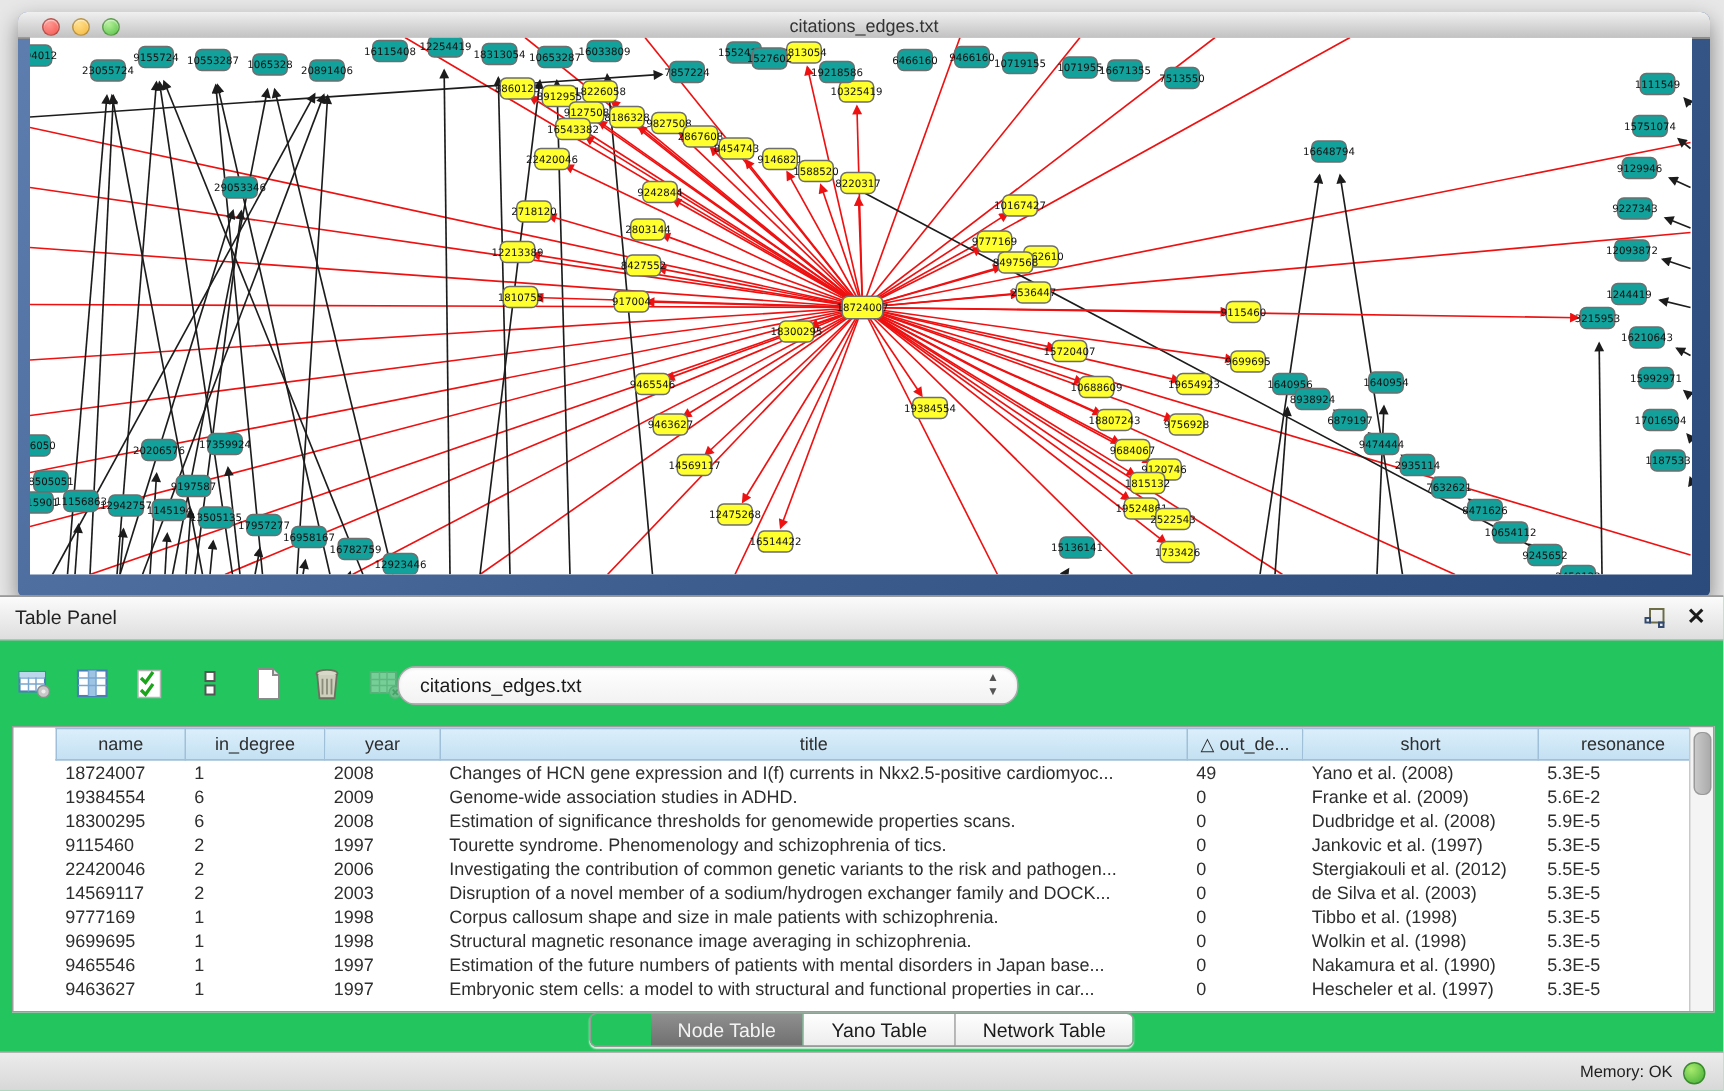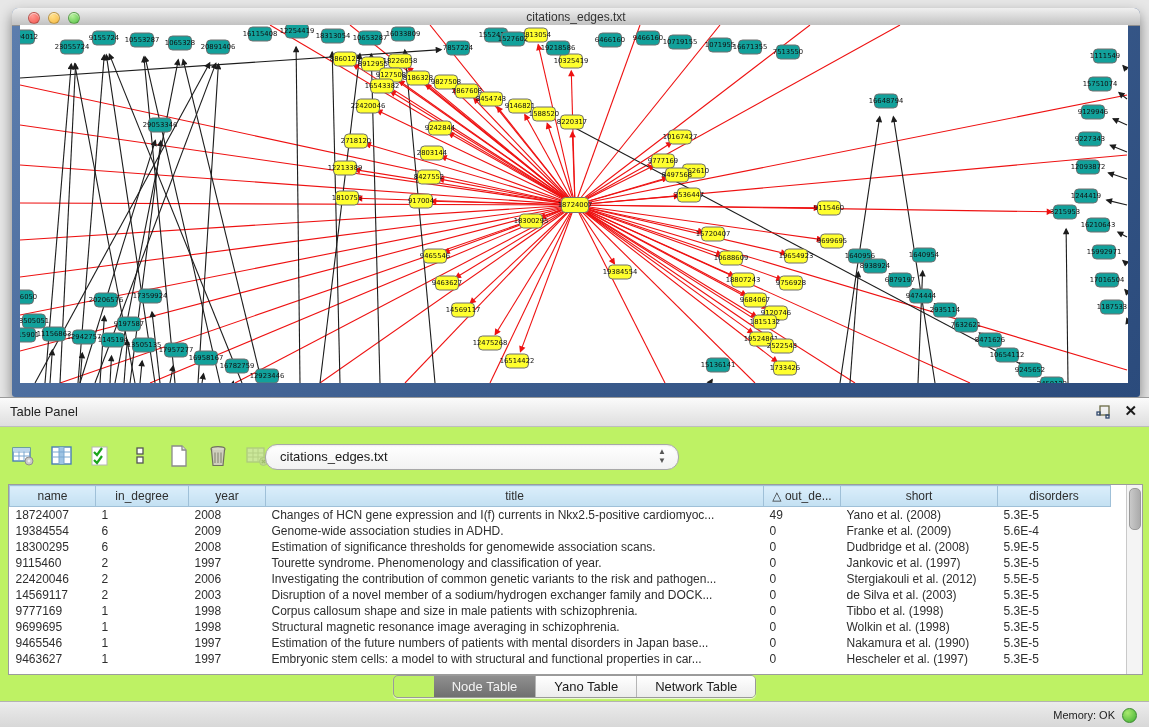--- a/index.html
+++ b/index.html
@@ -19,40 +19,40 @@
   #btn-close{left:16px;background:radial-gradient(circle at 35% 30%,#ff9a94,#f5564e);}
   #btn-min{left:36px;background:radial-gradient(circle at 35% 30%,#ffe08a,#f6b73e);}
   #btn-zoom{left:56px;background:radial-gradient(circle at 35% 30%,#b6f09a,#54c244);}
   #net-title{position:absolute;left:0;right:0;top:2px;text-align:center;
     font-size:12px;color:#333;}
   #net-canvas{position:absolute;left:8px;top:17px;width:1108px;height:358px;
     background:#fff;overflow:hidden;}
   #net-canvas svg{display:block;}
   
   #table-panel{position:absolute;left:0;top:397px;width:1149px;height:330px;
-    background:#bef264;border-top:1px solid #9a9a9a;}
+    background:#22c55e;border-top:1px solid #9a9a9a;}
   #tp-header{position:absolute;left:0;top:0;right:0;height:28px;
     background:linear-gradient(#fbfbfb,#dedede);border-bottom:1px solid #bdbdbd;}
   #tp-title{position:absolute;left:10px;top:6px;font-size:13px;color:#222;}
   #tp-float{position:absolute;right:38px;top:6px;width:16px;height:16px;cursor:pointer;}
   #tp-close{position:absolute;right:12px;top:4px;font-size:15px;font-weight:bold;
     color:#1a1a1a;cursor:pointer;}
   #tp-toolbar{position:absolute;left:10px;top:38px;height:40px;display:flex;
     align-items:center;gap:13px;}
   .tb-icon{width:26px;height:26px;display:flex;align-items:center;justify-content:center;}
   .fx{font-family:"Liberation Serif",serif;font-style:italic;font-size:15px;color:#222;}
   #tp-combo{position:absolute;left:265px;top:46px;width:412px;height:24px;
     background:linear-gradient(#ffffff,#f2f2f2);border:1px solid #a8a8a8;
     border-radius:12px;box-shadow:inset 0 1px 2px rgba(0,0,0,.08);}
   #tp-combo-text{position:absolute;left:14px;top:4px;font-size:13px;color:#1a1a1a;}
   #tp-combo-stepper{position:absolute;right:12px;top:2px;font-size:8px;color:#555;
     line-height:9px;text-align:center;}
   #tp-table-wrap{position:absolute;left:8px;top:86px;width:1133px;height:189px;
     background:#fff;border:1px solid #9c9c9c;}
-  #tp-table{position:absolute;left:0;top:0;right:16px;bottom:0;overflow:hidden;}
+  #tp-table{position:absolute;left:0;top:0;right:16px;bottom:0;overflow:hidden;padding-left:28px;}
   table{border-collapse:collapse;table-layout:fixed;width:1101px;font-size:12px;color:#2e2e2e;}
   th{background:linear-gradient(#dbeefb,#c3e0f2);border:1px solid #9fc0d8;
      font-weight:normal;font-size:12px;height:20px;padding:0 4px;
      overflow:hidden;white-space:nowrap;}
   td{height:16px;padding:0 4px;overflow:hidden;white-space:nowrap;
      text-overflow:clip;border:none;}
   td.num{padding-left:6px;}
   #tp-scrollbar{position:absolute;right:0;top:0;width:15px;bottom:0;
     background:#f4f4f4;border-left:1px solid #c9c9c9;}
   #tp-thumb{position:absolute;left:2px;top:3px;width:10px;height:40px;
@@ -747,56 +747,56 @@
             <col style="width: 113px;">
           </colgroup>
         <thead>
             <tr id="tbl-head">
               <th>name</th>
               <th>in_degree</th>
               <th>year</th>
               <th>title</th>
               <th>△ out_de...</th>
               <th>short</th>
-              <th>disorders</th>
+              <th>resonance</th>
             </tr>
           </thead>
         <tbody id="tbl-body">
             <tr>
               <td class="num">18724007</td>
               <td class="num">1</td>
               <td class="num">2008</td>
               <td class="num">Changes of HCN gene expression and I(f) currents in Nkx2.5-positive cardiomyoc...</td>
               <td class="num">49</td>
               <td class="num">Yano et al. (2008)</td>
               <td class="num">5.3E-5</td>
             </tr>
             <tr>
               <td class="num">19384554</td>
               <td class="num">6</td>
               <td class="num">2009</td>
               <td class="num">Genome-wide association studies in ADHD.</td>
               <td class="num">0</td>
               <td class="num">Franke et al. (2009)</td>
-              <td class="num">5.6E-4</td>
+              <td class="num">5.6E-2</td>
             </tr>
             <tr>
               <td class="num">18300295</td>
               <td class="num">6</td>
               <td class="num">2008</td>
-              <td class="num">Estimation of significance thresholds for genomewide association scans.</td>
+              <td class="num">Estimation of significance thresholds for genomewide properties scans.</td>
               <td class="num">0</td>
               <td class="num">Dudbridge et al. (2008)</td>
               <td class="num">5.9E-5</td>
             </tr>
             <tr>
               <td class="num">9115460</td>
               <td class="num">2</td>
               <td class="num">1997</td>
-              <td class="num">Tourette syndrome. Phenomenology and classification of year.</td>
+              <td class="num">Tourette syndrome. Phenomenology and schizophrenia of tics.</td>
               <td class="num">0</td>
               <td class="num">Jankovic et al. (1997)</td>
               <td class="num">5.3E-5</td>
             </tr>
             <tr>
               <td class="num">22420046</td>
               <td class="num">2</td>
               <td class="num">2006</td>
               <td class="num">Investigating the contribution of common genetic variants to the risk and pathogen...</td>
               <td class="num">0</td>

